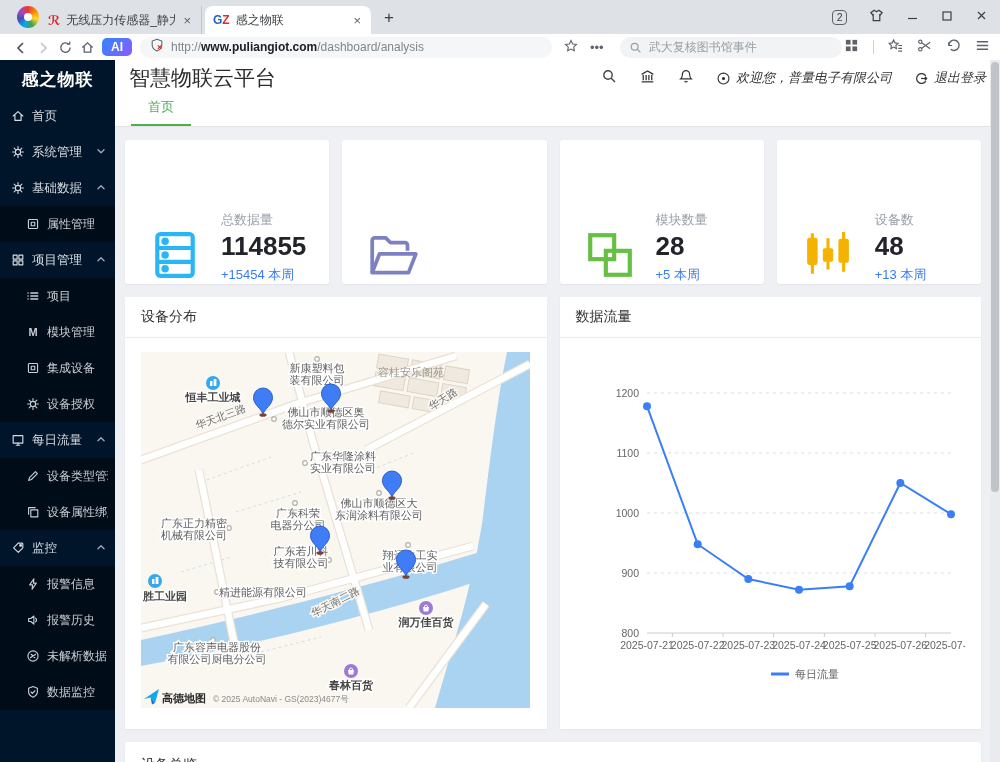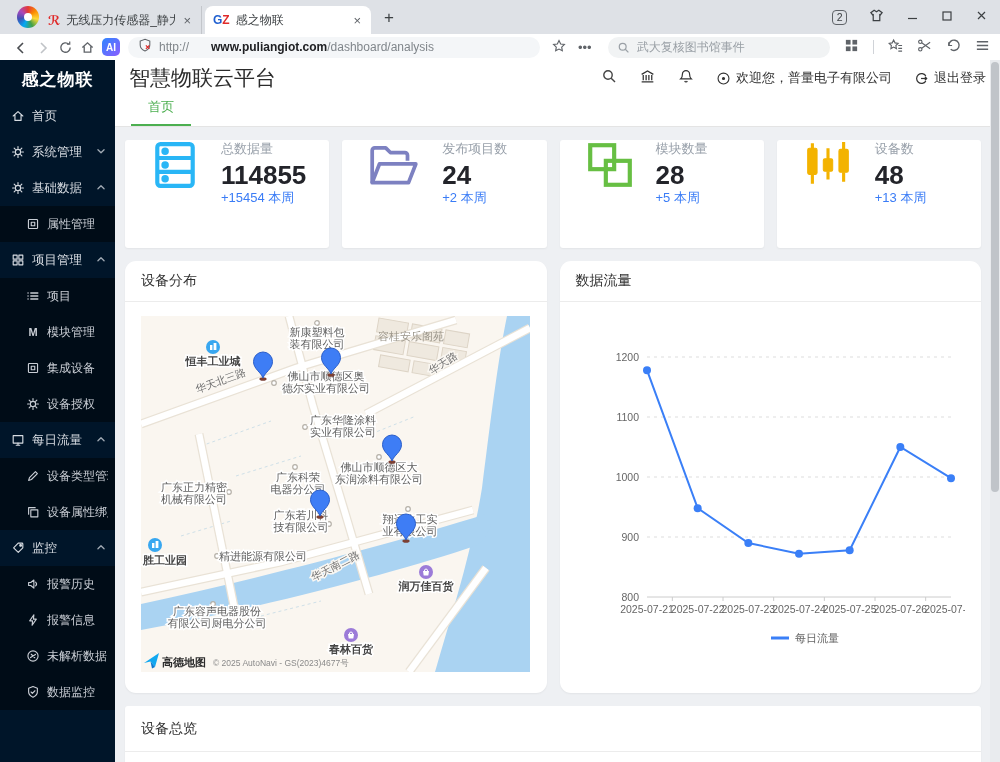--- a/index.html
+++ b/index.html
@@ -20,26 +20,26 @@
   .favicon1 { color:#e02a2a; font-weight:bold; font-style:italic; font-size:13px; }
   .favicon2 { font-size:12px; font-weight:bold; }
   .favicon2 b.g { color:#1f5fd0; } .favicon2 b.z { color:#e02a2a; }
   .newtab { position:absolute; left:384px; top:8px; font-size:17px; color:#3c4043; }
   .win-controls { position:absolute; right:12px; top:8px; display:flex; gap:22px; align-items:center; color:#3c4043; font-size:13px; }
   .tab-count { border:1.5px solid #5f6368; border-radius:4px; font-size:10.5px; padding:0 3.5px; line-height:13px; }
 
   .toolbar { height:26px; background:#fff; display:flex; align-items:center; padding:0 10px; }
   .navicon { width:22px; text-align:center; color:#5f6368; flex:0 0 auto; }
   .navicon svg { vertical-align:middle; }
-  .ai-badge { width:18px; height:18px; border-radius:5px; background:linear-gradient(135deg,#2f86ff,#8a5cff);
-    color:#fff; font-size:10px; font-weight:bold; display:flex; align-items:center; justify-content:center; margin:0 4px; }
+  .ai-badge { width:30px; height:18px; border-radius:5px; background:linear-gradient(135deg,#2f86ff,#8a5cff);
+    color:#fff; font-size:12px; font-weight:bold; display:flex; align-items:center; justify-content:center; margin:0 4px; }
   .url-field { width:412px; height:21px; background:#f4f6f8; border-radius:11px; display:flex;
     align-items:center; gap:7px; padding:0 10px; margin-left:4px; }
   .url-text { font-size:12px; color:#80868b; white-space:nowrap; }
-  .url-text b { color:#202124;margin-left:22px; }
+  .url-text b { color:#202124; }
   .tool-star, .tool-dots { color:#5f6368; margin-left:12px; font-size:13px; }
   .search-field { width:222px; height:21px; background:#f1f3f4; border-radius:11px; display:flex;
     align-items:center; gap:7px; padding:0 9px; margin-left:16px; color:#9aa0a6; font-size:12px; }
   .right-tools { margin-left:auto; display:flex; align-items:center; gap:14px; color:#5f6368; }
   .vsep { width:1px; height:14px; background:#d0d3d8; }
 
   
   .app { position:absolute; top:60px; left:0; right:0; bottom:0; display:flex; }
   .sidebar { width:115px; flex:0 0 115px; background:#001529; color:#d7dce2; overflow:hidden; }
   .side-logo { height:38px; display:flex; align-items:center; justify-content:center;
@@ -48,35 +48,35 @@
   .menu-item .mi-icon { width:14px; height:14px; flex:0 0 14px; display:flex; align-items:center; justify-content:center; }
   .menu-item .mi-label { white-space:nowrap; overflow:hidden; }
   .menu-item .chev { margin-left:auto; }
   .submenu { background:#000c17; }
   .submenu .menu-item { padding-left:26px; font-size:12px; color:#c9ced5; }
 
   .main { flex:1; background:#eef0f3; position:relative; overflow:hidden; }
   .app-header { height:36px; background:#fff; display:flex; align-items:center; padding:0 14px; }
   .app-title { font-size:21px; color:#2b2b2b; }
   .header-right { margin-left:auto; display:flex; align-items:center; gap:22px; color:#444; }
-  .hr-group { display:flex; align-items:center; gap:5px; font-size:13px; color:#333; }
+  .hr-group { display:flex; align-items:center; gap:5px; font-size:13px; color:#333;font-style:italic; }
   .tabbar { height:31px; background:#fff; border-bottom:1px solid #e4e4e4; display:flex; align-items:flex-end; padding-left:16px; }
   .page-tab { color:#4caf50; font-size:13px; padding:0 17px 8px; border-bottom:2px solid #4caf50; }
 
   .content { position:absolute; top:67px; left:10px; right:19px; bottom:0; }
   .stats-row { display:flex; gap:13px; margin-top:13px; }
-  .stat-card { flex:1; background:#fff; border-radius:3px; height:108px; display:flex; align-items:flex-start;
+  .stat-card { flex:1; background:#fff; border-radius:3px; height:144px; display:flex; align-items:flex-end;
     padding-left:25px; box-shadow:0 1px 2px rgba(0,0,0,.05); }
   .stat-text { margin-left:21px; }
   .stat-label { font-size:13px; color:#98a0aa; }
   .stat-value { font-size:26px; font-weight:bold; color:#23242a; margin-top:4px; line-height:1.05; }
-  .stat-delta { font-size:13px; color:#3a7cf6; }
+  .stat-delta { font-size:13px; color:#3a7cf6; margin-top:6px; }
 
   .panels-row { display:flex; gap:13px; margin-top:13px; }
-  .panel { flex:1; background:#fff; border-radius:11px; height:432px; box-shadow:0 1px 2px rgba(0,0,0,.05); }
+  .panel { flex:1; background:#fff; border-radius:0; height:432px; box-shadow:0 1px 2px rgba(0,0,0,.05); }
   .panel-header { height:41px; border-bottom:1px solid #ececec; display:flex; align-items:center;
     padding:0 16px; font-size:14px; color:#333; }
   .panel-body { padding:14px 16px; }
 
   .overview-card { margin-top:13px; background:#fff; border-radius:3px 3px 0 0; height:62px; box-shadow:0 1px 2px rgba(0,0,0,.05); }
   .overview-card .panel-header { height:46px; }
 
   .scrollbar { position:absolute; right:0; top:0; bottom:0; width:10px; background:#e9ebee; }
   .scroll-thumb { position:absolute; left:1px; right:1px; top:2px; height:430px; background:#c0c4c9; border-radius:5px; }
 
@@ -318,33 +318,33 @@
           </span>
       <span class="mi-label">监控</span>
           <span class="chev" style="opacity:.75"><svg width="14" height="14" viewBox="0 0 16 16" fill="none" stroke="currentColor" stroke-width="1.5" stroke-linecap="round" stroke-linejoin="round">
               <path d="M4.5 10 8 6.5 11.5 10"></path>
             </svg></span>
         </div>
         <div class="submenu">
           <div class="menu-item">
             <span class="mi-icon">
               <svg width="14" height="14" viewBox="0 0 16 16" fill="none" stroke="currentColor" stroke-width="1.3" stroke-linecap="round" stroke-linejoin="round">
+                <path d="M9 2 4.2 9h3.3L7 14l4.8-7H8.5z"></path>
+              </svg>
+            </span>
+          <span class="mi-label">报警信息</span>
+          </div>
+          <div class="menu-item">
+            <span class="mi-icon">
+              <svg width="14" height="14" viewBox="0 0 16 16" fill="none" stroke="currentColor" stroke-width="1.3" stroke-linecap="round" stroke-linejoin="round">
                 <path d="M3 6.3v3.4h2.4L9 12.6V3.4L5.4 6.3z"></path>
                 <path d="M11 5.8c1.2 1.2 1.2 3.2 0 4.4"></path>
               </svg>
             </span>
           <span class="mi-label">报警历史</span>
-          </div>
-          <div class="menu-item">
-            <span class="mi-icon">
-              <svg width="14" height="14" viewBox="0 0 16 16" fill="none" stroke="currentColor" stroke-width="1.3" stroke-linecap="round" stroke-linejoin="round">
-                <path d="M9 2 4.2 9h3.3L7 14l4.8-7H8.5z"></path>
-              </svg>
-            </span>
-          <span class="mi-label">报警信息</span>
           </div>
           <div class="menu-item">
             <span class="mi-icon">
               <svg width="14" height="14" viewBox="0 0 16 16" fill="none" stroke="currentColor" stroke-width="1.3" stroke-linecap="round" stroke-linejoin="round">
                 <circle cx="8" cy="8" r="5.8"></circle>
                 <path d="M5.2 9.8 10.8 6.2M6 6l4 4"></path>
               </svg>
             </span>
           <span class="mi-label">未解析数据</span>
           </div>
@@ -413,25 +413,20 @@
         <div class="stat-label">总数据量</div>
         <div class="stat-value">114855</div>
         <div class="stat-delta">+15454 本周</div>
       </span>
           </div>
           <div class="stat-card">
             <span><svg width="54" height="50" viewBox="0 0 52 48" fill="none" stroke="#7d81c1" stroke-width="3.6" stroke-linejoin="round">
                 <path d="M5 41V10a2.5 2.5 0 0 1 2.5-2.5h10.5l4.5 4.5h14A2.5 2.5 0 0 1 39 14.5V20"></path>
                 <path d="M5 41l7-18h35l-7 18H5z"></path>
               </svg></span>
-      <span class="stat-text">
-        <div class="stat-label">发布项目数</div>
-        <div class="stat-value">24</div>
-        <div class="stat-delta">+2 本周</div>
-      </span>
           </div>
           <div class="stat-card">
             <span><svg width="50" height="50" viewBox="0 0 48 48" fill="none" stroke="#67bf43" stroke-width="4">
                 <rect x="5" y="5" width="23" height="23"></rect>
                 <rect x="20" y="20" width="23" height="23"></rect>
               </svg></span>
       <span class="stat-text">
         <div class="stat-label">模块数量</div>
         <div class="stat-value">28</div>
         <div class="stat-delta">+5 本周</div>

